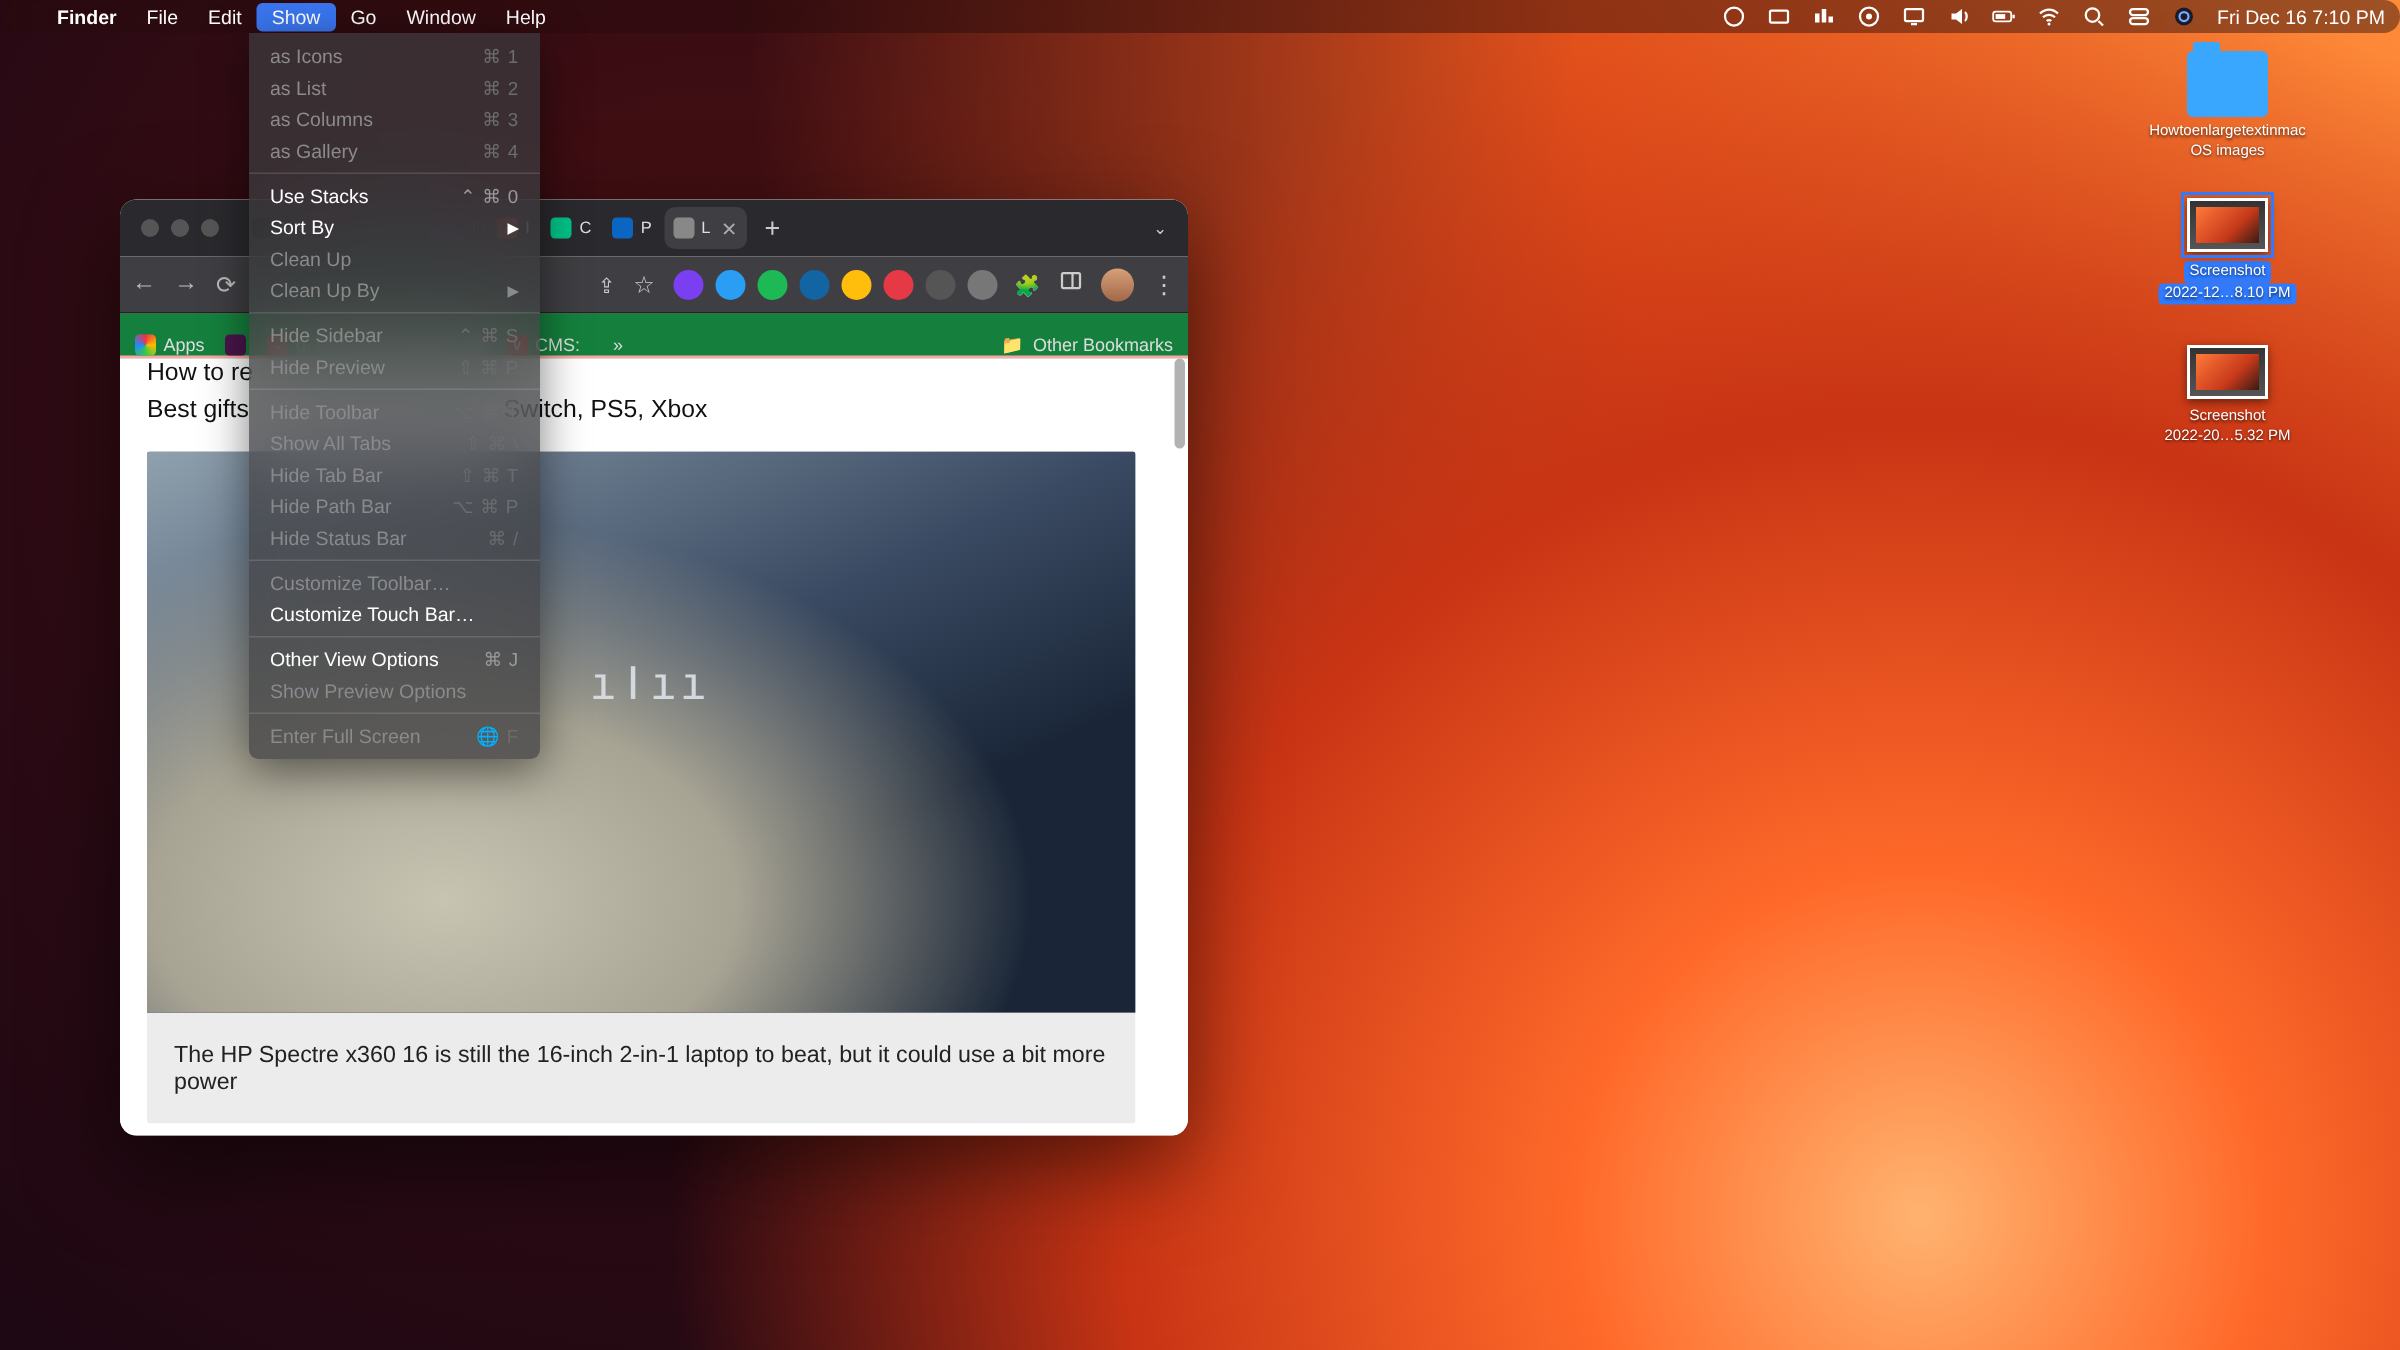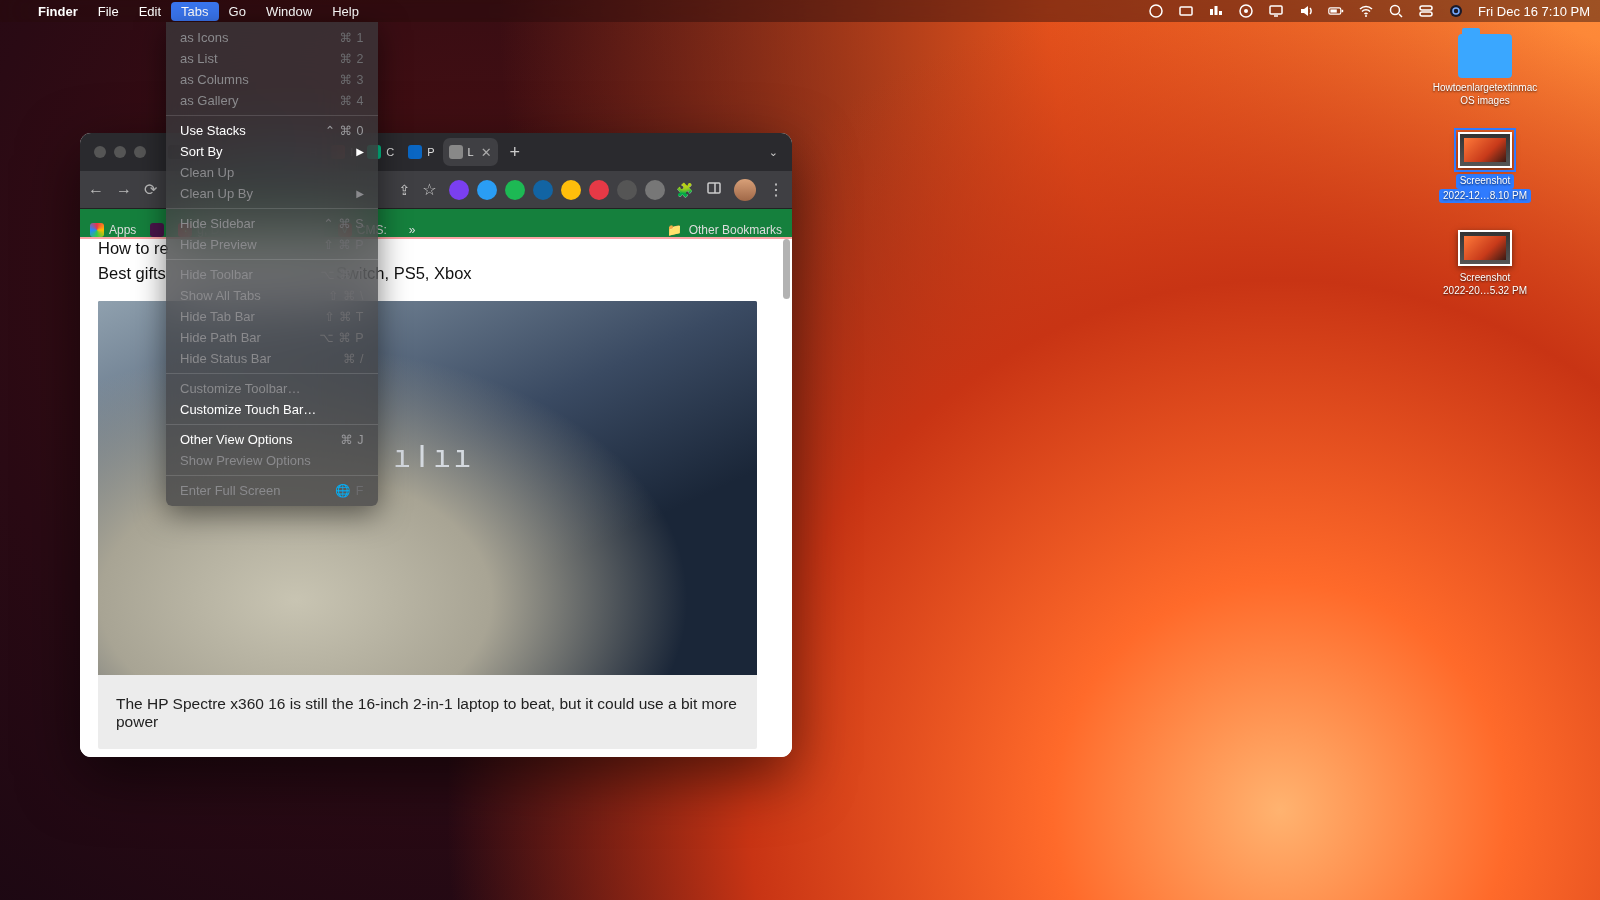--- a/index.html
+++ b/index.html
@@ -8,32 +8,32 @@
 
 
 .wallpaper { position: absolute; inset: 0; background:
   radial-gradient(circle at 80% 90%, #ffb370 0%, #ff6a2a 15%, #c83414 35%, transparent 55%),
   radial-gradient(circle at 100% 0%, #ff8c3a 0%, #e4521c 30%, transparent 60%),
   radial-gradient(circle at 30% 30%, #4a1012 0%, #2a0a14 40%, #180712 70%),
   linear-gradient(135deg, #2a0a14 0%, #5a1810 40%, #ff6a2a 100%);
 }
 
 
-.menubar { position: absolute; top: 0; left: 0; right: 0; height: 22px; background: rgba(40,10,10,.45); backdrop-filter: blur(20px); display: flex; align-items: center; color: #fff; font-size: 13px; padding: 0 10px 0 14px; z-index: 50; }
+.menubar { position: absolute; top: 0; left: 0; right: 0; height: 22px; background: rgba(40,10,10,.45); backdrop-filter: blur(20px); display: flex; align-items: center; color: #fff; font-size: 13px; padding: 0 10px 0 14px; z-index: 50; border-radius: 11px; }
 .menubar .apple { font-size: 14px; margin-right: 14px; }
 .menubar .app { font-weight: 600; }
 .menubar .menuitem { padding: 2px 10px; border-radius: 4px; }
 .menubar .menuitem.active { background: #3a76f0; }
 .menubar .spacer { flex: 1; }
 .menubar .right { display: flex; align-items: center; gap: 14px; }
 .menubar .right span { display: inline-flex; align-items: center; }
 .menubar svg { width: 16px; height: 16px; fill: none; stroke: #fff; stroke-width: 1.5; }
 
 
-.dropdown { position: absolute; top: 22px; left: 166px; width: 212px; background: rgba(60,60,62,.72); backdrop-filter: blur(30px); border-radius: 0 0 6px 6px; padding: 5px 0; color: #fff; font-size: 13px; box-shadow: 0 8px 30px rgba(0,0,0,.5); z-index: 60; }
+.dropdown { position: absolute; top: 22px; left: 166px; width: 194px; background: rgba(60,60,62,.72); backdrop-filter: blur(30px); border-radius: 0 0 6px 6px; padding: 5px 0; color: #fff; font-size: 13px; box-shadow: 0 8px 30px rgba(0,0,0,.5); z-index: 60; }
 .dropdown .row { display: flex; align-items: center; padding: 3px 14px; }
 .dropdown .row.disabled { color: #8a8a8d; }
 .dropdown .sc { margin-left: auto; color: #9a9a9d; font-size: 12.5px; letter-spacing: .5px; }
 .dropdown .row.disabled .sc { color: #6c6c6f; }
 .dropdown hr { border: none; border-top: 1px solid rgba(255,255,255,.14); margin: 4px 0; }
 .dropdown .chev { margin-left: auto; font-size: 10px; }
 
 
 .browser { position: absolute; top: 133px; left: 80px; width: 712px; height: 624px; border-radius: 11px; overflow: hidden; background: #fff; box-shadow: 0 20px 60px rgba(0,0,0,.55); z-index: 30; display: flex; flex-direction: column; }
 .tabstrip { height: 38px; background: #2a2a2e; display: flex; align-items: center; padding: 0 8px; gap: 4px; }
@@ -88,21 +88,21 @@
 </head>
 <body>
 
 <div class="wallpaper"></div>
 
 <div class="menubar">
   <span class="apple"></span>
   <span class="menuitem app">Finder</span>
   <span class="menuitem">File</span>
   <span class="menuitem">Edit</span>
-  <span class="menuitem active">Tabs</span>
+  <span class="menuitem active">Show</span>
   <span class="menuitem">Go</span>
   <span class="menuitem">Window</span>
   <span class="menuitem">Help</span>
   <span class="spacer"></span>
   <div class="right">
     <span>
         <svg viewBox="0 0 16 16">
           <circle cx="8" cy="8" r="6"></circle>
         </svg>
       </span>

